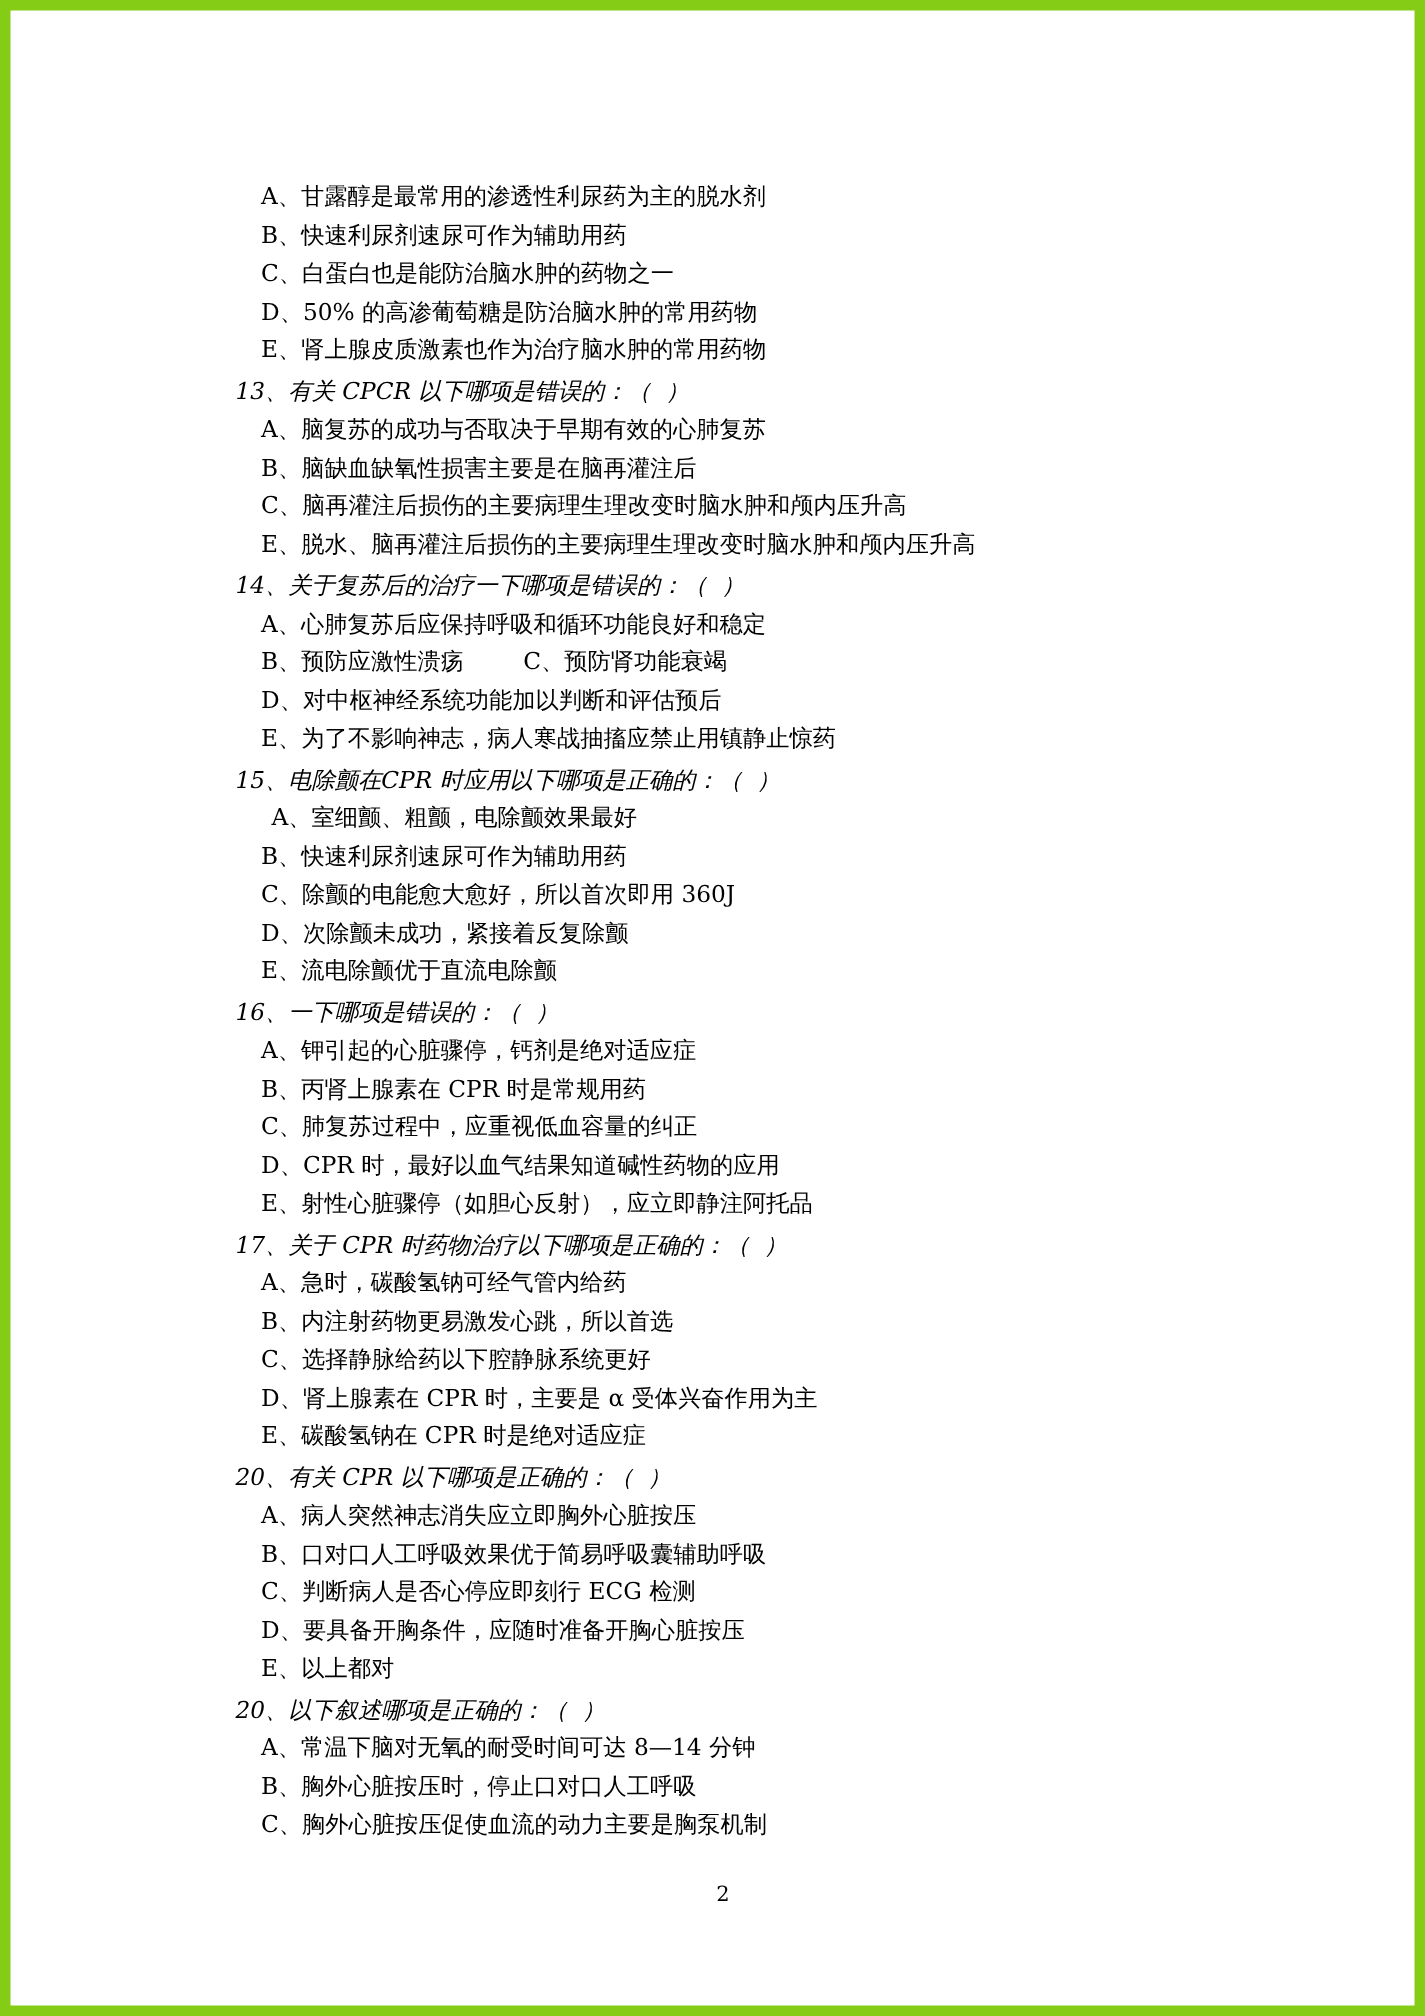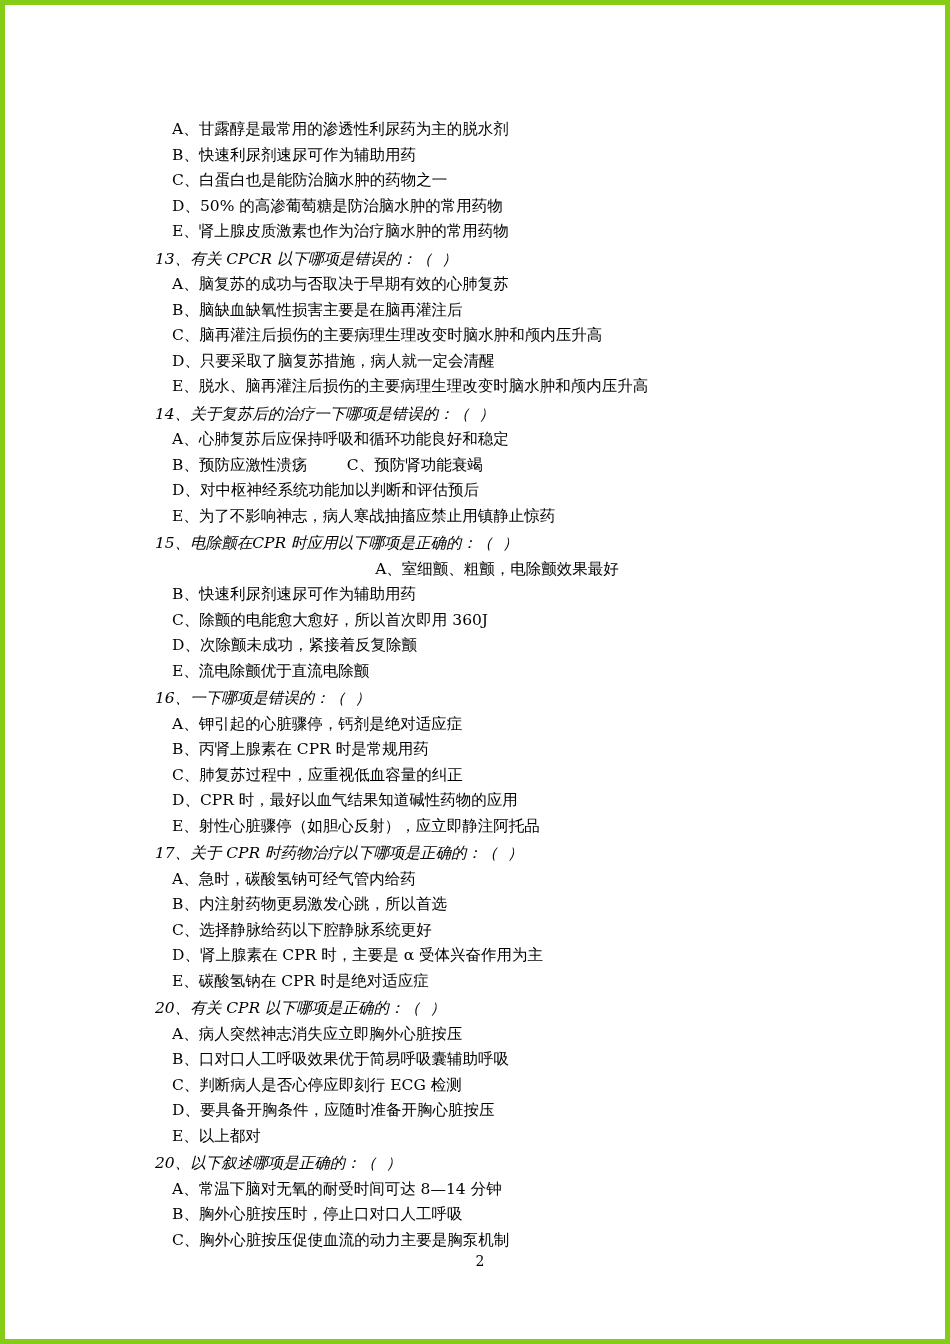--- a/index.html
+++ b/index.html
@@ -14,21 +14,21 @@
     color: #000000;
     position: relative;
     overflow: hidden;
   }
   .page {
     position: absolute;
     left: 0; top: 0;
     width: 950px;
     height: 1344px;
     background: #fff;
-    border: 5px solid #84cc16;
+    border: 7px solid #84cc16;
     box-sizing: border-box;
   }
   .content {
     position: absolute;
     left: 150px;
     top: 112px;
     width: 660px;
   }
   .block {
     margin-bottom: 2px;
@@ -41,21 +41,20 @@
   }
   .qhead {
     padding-left: 0px;
     font-style: italic;
   }
   .opt {
     padding-left: 17px;
   }
   .opt-indent2 {
     padding-left: 24px;
-    text-align: center;
   }
   .pagenum {
     position: absolute;
     left: 0;
     top: 1248px;
     width: 950px;
     text-align: center;
     font-size: 14px;
     font-family: "DejaVu Serif", "Liberation Serif", serif;
   }
@@ -70,21 +69,20 @@
         <div class="qline opt">B、快速利尿剂速尿可作为辅助用药</div>
         <div class="qline opt">C、白蛋白也是能防治脑水肿的药物之一</div>
         <div class="qline opt">D、50% 的高渗葡萄糖是防治脑水肿的常用药物</div>
         <div class="qline opt">E、肾上腺皮质激素也作为治疗脑水肿的常用药物</div>
       </div>
       <div class="block">
         <div class="qline qhead">13、有关 CPCR 以下哪项是错误的：（  ）</div>
         <div class="qline opt">A、脑复苏的成功与否取决于早期有效的心肺复苏</div>
         <div class="qline opt">B、脑缺血缺氧性损害主要是在脑再灌注后</div>
         <div class="qline opt">C、脑再灌注后损伤的主要病理生理改变时脑水肿和颅内压升高</div>
-        <div class="qline opt">D、只要采取了脑复苏措施，病人就一定会清醒</div>
         <div class="qline opt">E、脱水、脑再灌注后损伤的主要病理生理改变时脑水肿和颅内压升高</div>
       </div>
       <div class="block">
         <div class="qline qhead">14、关于复苏后的治疗一下哪项是错误的：（  ）</div>
         <div class="qline opt">A、心肺复苏后应保持呼吸和循环功能良好和稳定</div>
         <div class="qline opt">B、预防应激性溃疡        C、预防肾功能衰竭</div>
         <div class="qline opt">D、对中枢神经系统功能加以判断和评估预后</div>
         <div class="qline opt">E、为了不影响神志，病人寒战抽搐应禁止用镇静止惊药</div>
       </div>
       <div class="block">

